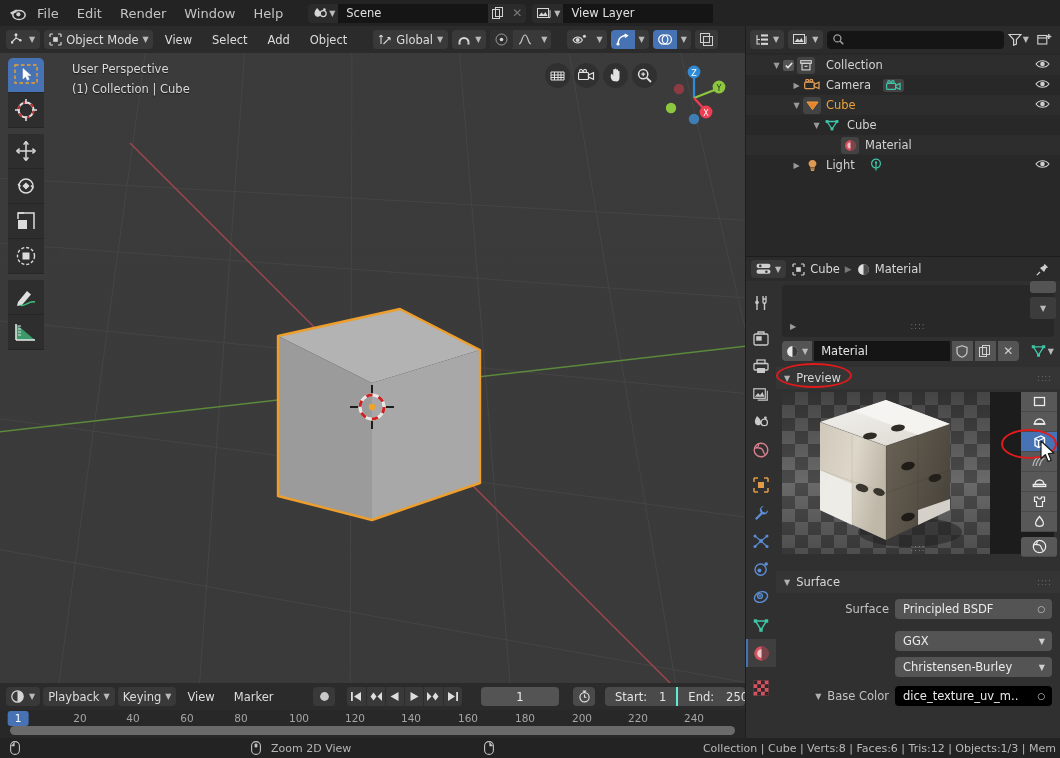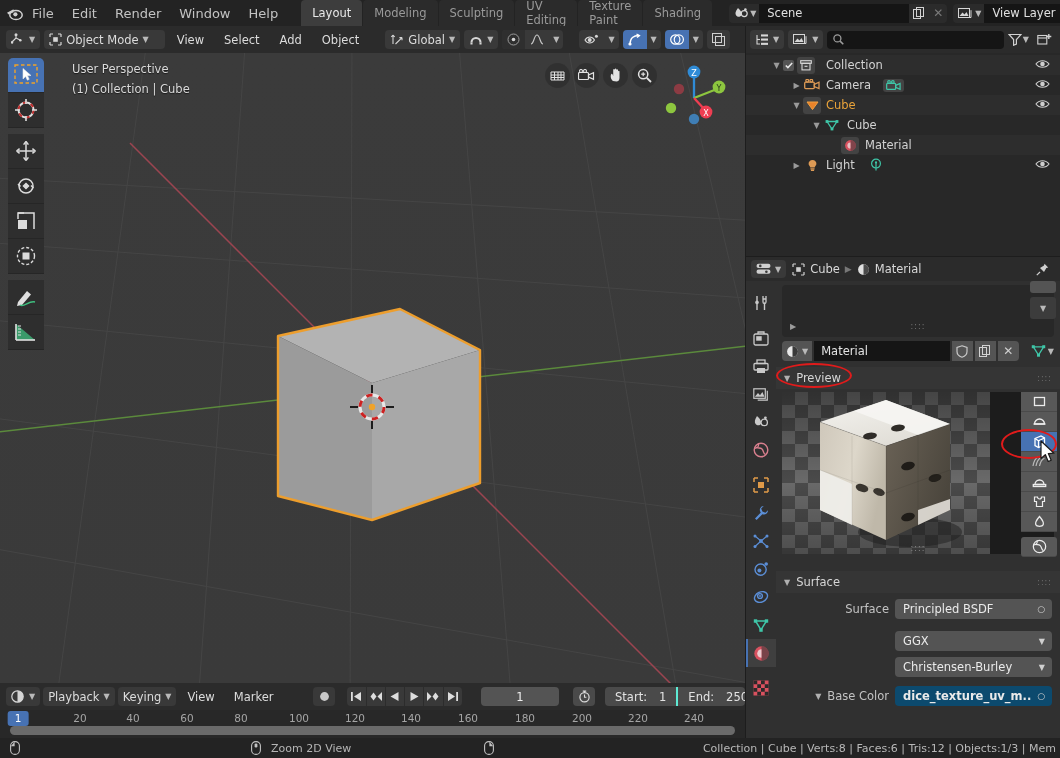--- a/index.html
+++ b/index.html
@@ -185,21 +185,21 @@
     display: flex; align-items: center; justify-content: center; position: relative; color: #fff; font-size: 11.5px;
   }
   .prop-row { display: flex; align-items: center; margin: 6px 8px 0 8px; gap: 6px; }
   .prop-label { width: 105px; text-align: right; color: #c2c2c2; font-size: 11.5px; }
   .prop-val {
     flex: 1; background: #545454; height: 20px; border-radius: 4px; display: flex;
     align-items: center; padding: 0 8px; color: #eaeaea; font-size: 11.5px; position: relative;
   }
   .prop-val .dot { position: absolute; right: 7px; color: #cfcfcf; font-size: 9px; }
   .prop-val .cv { position: absolute; right: 7px; color: #cfcfcf; font-size: 8px; }
-  .prop-val.tex { background: #0c4a6e; font-weight: bold; }
+  .prop-val.tex { background: #000000; }
 
   .ellipse-ann { position: absolute; border: 2.5px solid #e01b1b; border-radius: 50%; pointer-events: none; }
   .cursor-arrow { position: absolute; pointer-events: none; }
   svg { display: block; }
 </style>
 </head>
 <body>
 
 <div id="app">
 
@@ -210,28 +210,20 @@
         <circle cx="9.4" cy="8.3" r="2.1" fill="#d0d0d0"></circle>
         <path d="M1 6.8 L7.5 3.2 L7.5 6.2 L2.6 8.4 Z" fill="#d0d0d0"></path>
       </svg>
     </div>
     <div class="menu-item">File</div>
     <div class="menu-item">Edit</div>
     <div class="menu-item">Render</div>
     <div class="menu-item">Window</div>
     <div class="menu-item">Help</div>
 
-    <div class="wsp-tabs">
-      <div class="wsp-tab active">Layout</div>
-      <div class="wsp-tab">Modeling</div>
-      <div class="wsp-tab">Sculpting</div>
-      <div class="wsp-tab">UV Editing</div>
-      <div class="wsp-tab">Texture Paint</div>
-      <div class="wsp-tab">Shading</div>
-    </div>
 
     <div class="topbar-right">
       <div class="id-block">
         <div class="id-icobtn">
           <svg width="14" height="13" viewBox="0 0 14 13">
             <path d="M4 1 C1.5 4 0.8 6.5 2.2 8.5 C3.6 10.5 6.6 10.2 7.6 8 C8.4 6.2 6.6 3.4 4 1Z" fill="#d6d6d6"></path>
             <circle cx="10.2" cy="6.6" r="3" fill="none" stroke="#d6d6d6" stroke-width="1.2"></circle>
             <circle cx="11.4" cy="2.6" r="1.3" fill="#d6d6d6"></circle>
           </svg>
           <span class="chev">▼</span>
@@ -263,21 +255,21 @@
   <div class="v3d-header">
     <div class="hdr-btn">
       <svg width="14" height="13" viewBox="0 0 14 13">
         <path d="M1 9 L5 5 M5 5 L5 2 M5 5 L9 7" stroke="#d6d6d6" stroke-width="1.1" fill="none"></path>
         <circle cx="5" cy="1.8" r="1.5" fill="#d6d6d6"></circle>
           <circle cx="1" cy="9.4" r="1.3" fill="#d6d6d6"></circle>
           <circle cx="9.3" cy="7.2" r="1.3" fill="#d6d6d6"></circle>
       </svg>
         <span class="chev">▼</span>
     </div>
-    <div class="hdr-btn" style="padding-right:16px">
+    <div class="hdr-btn" style="padding-right:4px">
       <svg width="13" height="13" viewBox="0 0 13 13">
         <path d="M1 1 h3 M1 1 v3 M12 1 h-3 M12 1 v3 M1 12 h3 M1 12 v-3 M12 12 h-3 M12 12 v-3" stroke="#d6d6d6" stroke-width="1.2" fill="none"></path>
         <rect x="4.2" y="4.2" width="4.6" height="4.6" fill="#d6d6d6"></rect>
       </svg>
       <span>Object Mode</span>
       <span class="chev">▼</span>
     </div>
     <div class="hdr-flat">View</div>
     <div class="hdr-flat">Select</div>
     <div class="hdr-flat">Add</div>

